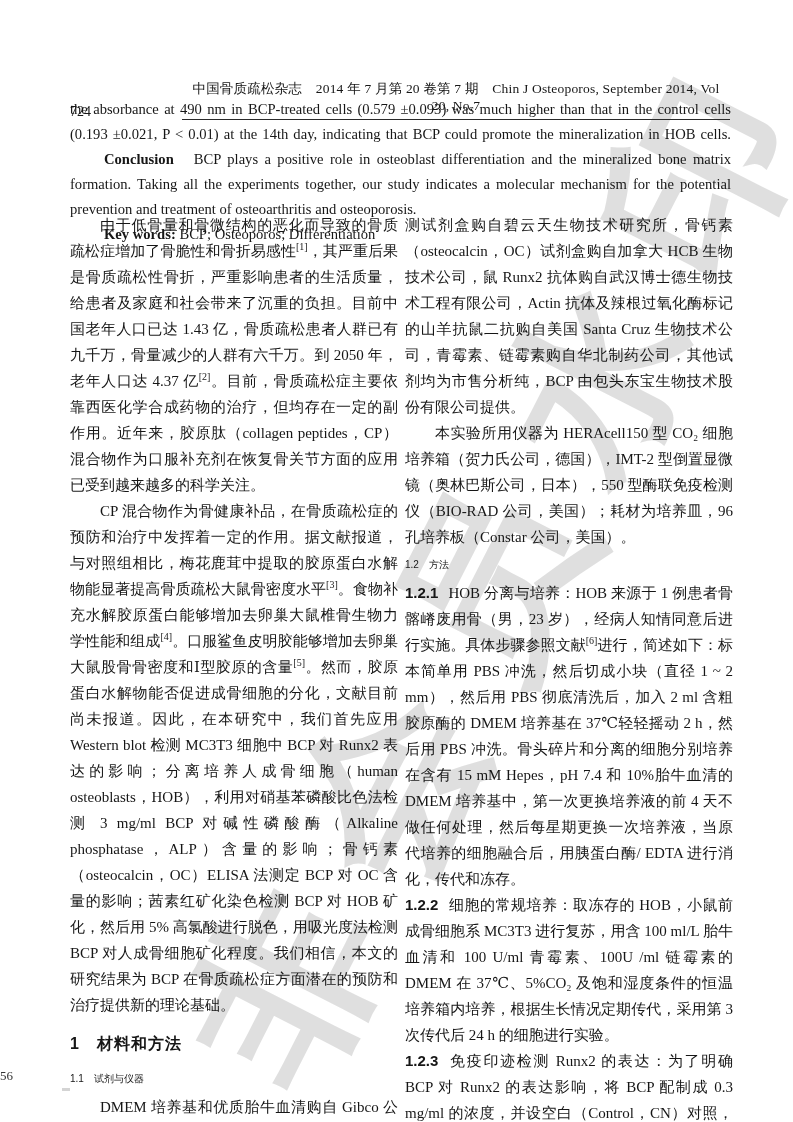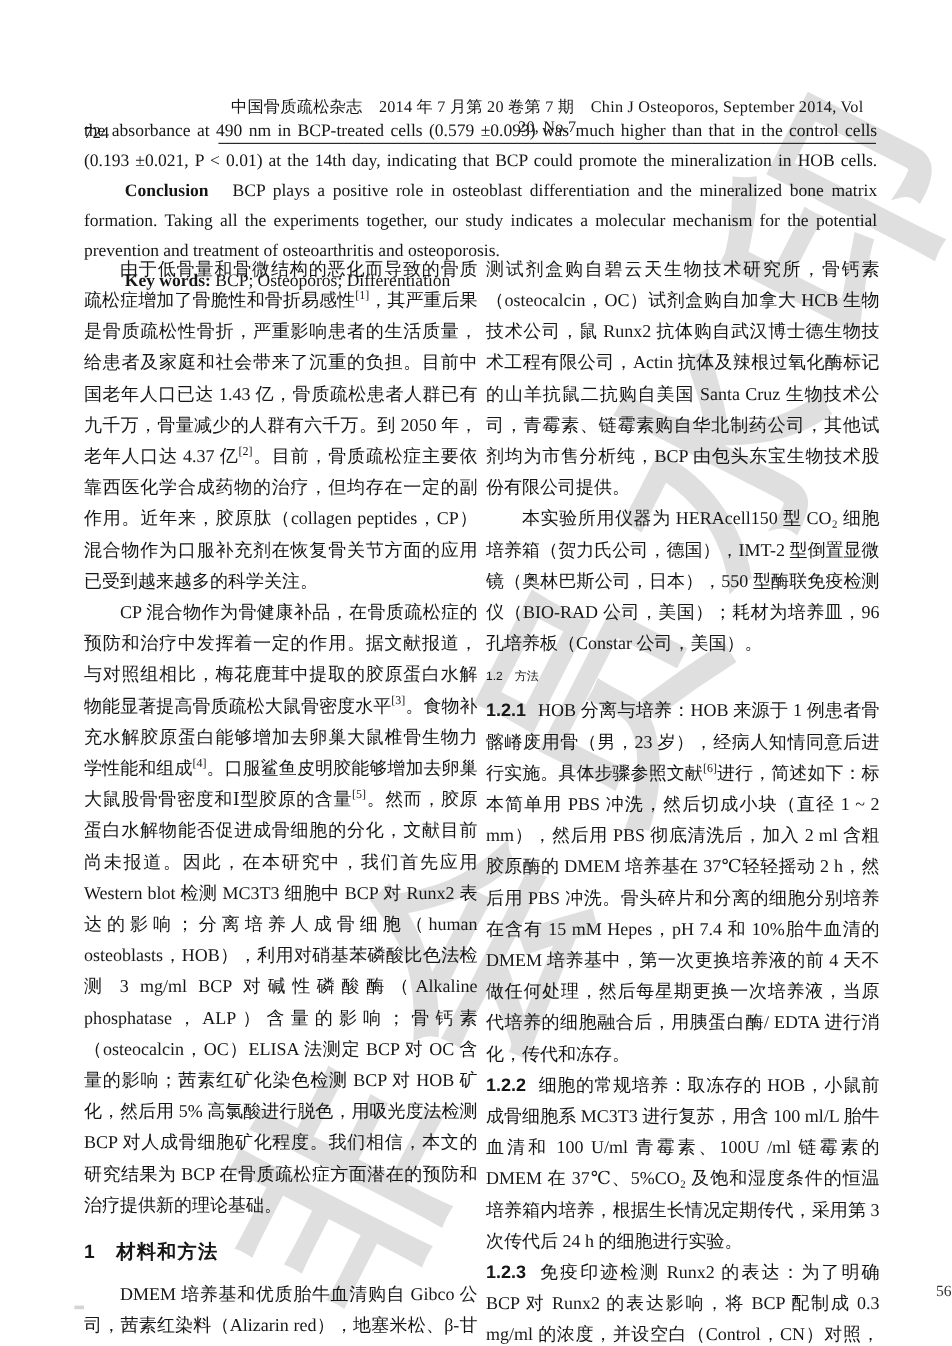--- a/index.html
+++ b/index.html
@@ -53,21 +53,21 @@
     margin:2px 0 2px;font-size:10px;font-weight:400;text-indent:0;
     font-family:"Liberation Sans","DejaVu Sans",sans-serif;
   }
   .item-num{
     font-weight:700;font-family:"Liberation Sans","DejaVu Sans",sans-serif;
     padding-right:10px;
     margin-top:10px;
   }
   
   .pg-footer{
-    position:absolute;top:1068px;left:0;width:793px;text-align:right;
+    position:absolute;top:1068px;left:0;width:793px;text-align:left;
     font-size:13px;color:#333;
   }
   .scan-artifact{
     position:absolute;left:62px;top:1088px;width:8px;height:3px;
     background:#c9c9c9;opacity:0.8;
   }
 </style>
 </head>
 <body>
 
@@ -86,20 +86,21 @@
       <span>the absorbance at 490 nm in BCP-treated cells (0.579 ±0.093) was much higher than that in the control cells (0.193 ±0.021, P &lt; 0.01) at the 14th day, indicating that BCP could promote the mineralization in HOB cells. </span><span class="b">Conclusion</span><span>　BCP plays a positive role in osteoblast differentiation and the mineralized bone matrix formation. Taking all the experiments together, our study indicates a molecular mechanism for the potential prevention and treatment of osteoarthritis and osteoporosis.</span>
       <div class="kw">
         <span class="b">Key words:</span><span> BCP; Osteoporos; Differentiation</span>
       </div>
     </div>
 
     <div class="col col-left">
       <p class="par sup-refs">由于低骨量和骨微结构的恶化而导致的骨质疏松症增加了骨脆性和骨折易感性<sup>[1]</sup>，其严重后果是骨质疏松性骨折，严重影响患者的生活质量，给患者及家庭和社会带来了沉重的负担。目前中国老年人口已达 1.43 亿，骨质疏松患者人群已有九千万，骨量减少的人群有六千万。到 2050 年，老年人口达 4.37 亿<sup>[2]</sup>。目前，骨质疏松症主要依靠西医化学合成药物的治疗，但均存在一定的副作用。近年来，胶原肽（collagen peptides，CP）混合物作为口服补充剂在恢复骨关节方面的应用已受到越来越多的科学关注。</p>
       <p class="par sup-refs">CP 混合物作为骨健康补品，在骨质疏松症的预防和治疗中发挥着一定的作用。据文献报道，与对照组相比，梅花鹿茸中提取的胶原蛋白水解物能显著提高骨质疏松大鼠骨密度水平<sup>[3]</sup>。食物补充水解胶原蛋白能够增加去卵巢大鼠椎骨生物力学性能和组成<sup>[4]</sup>。口服鲨鱼皮明胶能够增加去卵巢大鼠股骨骨密度和Ⅰ型胶原的含量<sup>[5]</sup>。然而，胶原蛋白水解物能否促进成骨细胞的分化，文献目前尚未报道。因此，在本研究中，我们首先应用 Western blot 检测 MC3T3 细胞中 BCP 对 Runx2 表达的影响；分离培养人成骨细胞（human osteoblasts，HOB），利用对硝基苯磷酸比色法检测 3 mg/ml BCP 对碱性磷酸酶（Alkaline phosphatase，ALP）含量的影响；骨钙素（osteocalcin，OC）ELISA 法测定 BCP 对 OC 含量的影响；茜素红矿化染色检测 BCP 对 HOB 矿化，然后用 5% 高氯酸进行脱色，用吸光度法检测 BCP 对人成骨细胞矿化程度。我们相信，本文的研究结果为 BCP 在骨质疏松症方面潜在的预防和治疗提供新的理论基础。</p>
       <p class="sec-h1">1　材料和方法</p>
+      <p class="sec-h2">1.1　试剂与仪器</p>
       <p class="par sup-refs">DMEM 培养基和优质胎牛血清购自 Gibco 公司，茜素红染料（Alizarin red），地塞米松、β-甘油磷酸钠、抗坏血酸磷酸盐，二甲基亚砜（Dimethylsulphoxide，DMSO），胰蛋白酶购自美国 Sigma 公司，碱磷酶（Alkaline phosphatase，ALP）检</p>
     </div>
 
     <div class="col col-right">
       <p class="par noindent sup-refs">测试剂盒购自碧云天生物技术研究所，骨钙素（osteocalcin，OC）试剂盒购自加拿大 HCB 生物技术公司，鼠 Runx2 抗体购自武汉博士德生物技术工程有限公司，Actin 抗体及辣根过氧化酶标记的山羊抗鼠二抗购自美国 Santa Cruz 生物技术公司，青霉素、链霉素购自华北制药公司，其他试剂均为市售分析纯，BCP 由包头东宝生物技术股份有限公司提供。</p>
       <p class="par sup-refs">本实验所用仪器为 HERAcell150 型 CO₂ 细胞培养箱（贺力氏公司，德国），IMT-2 型倒置显微镜（奥林巴斯公司，日本），550 型酶联免疫检测仪（BIO-RAD 公司，美国）；耗材为培养皿，96 孔培养板（Constar 公司，美国）。</p>
       <p class="sec-h2">1.2　方法</p>
       <p class="par noindent"><span class="item-num">1.2.1</span><span class="sup-refs">HOB 分离与培养：HOB 来源于 1 例患者骨髂嵴废用骨（男，23 岁），经病人知情同意后进行实施。具体步骤参照文献<sup>[6]</sup>进行，简述如下：标本简单用 PBS 冲洗，然后切成小块（直径 1 ~ 2 mm），然后用 PBS 彻底清洗后，加入 2 ml 含粗胶原酶的 DMEM 培养基在 37℃轻轻摇动 2 h，然后用 PBS 冲洗。骨头碎片和分离的细胞分别培养在含有 15 mM Hepes，pH 7.4 和 10%胎牛血清的 DMEM 培养基中，第一次更换培养液的前 4 天不做任何处理，然后每星期更换一次培养液，当原代培养的细胞融合后，用胰蛋白酶/ EDTA 进行消化，传代和冻存。</span></p>
       <p class="par noindent"><span class="item-num">1.2.2</span><span class="sup-refs">细胞的常规培养：取冻存的 HOB，小鼠前成骨细胞系 MC3T3 进行复苏，用含 100 ml/L 胎牛血清和 100 U/ml 青霉素、100U /ml 链霉素的 DMEM 在 37℃、5%CO₂ 及饱和湿度条件的恒温培养箱内培养，根据生长情况定期传代，采用第 3 次传代后 24 h 的细胞进行实验。</span></p>
       <p class="par noindent"><span class="item-num">1.2.3</span><span class="sup-refs">免疫印迹检测 Runx2 的表达：为了明确 BCP 对 Runx2 的表达影响，将 BCP 配制成 0.3 mg/ml 的浓度，并设空白（Control，CN）对照，将 MC3T3 传代细胞用成骨诱导剂（50 μg/ml 抗坏血酸磷酸盐，10 mM β-甘油磷酸钠，10 nmol/L 地塞米松）诱导，每 3d 换液 1 次，培养 14d 后，收集细胞，以 200 μl 裂解液充分裂解。上样至 SDS-PAGE，15 mA 电泳约 3 h。电泳完毕，取下凝胶，蛋白条带转膜至 PVDF 膜，</span></p>

